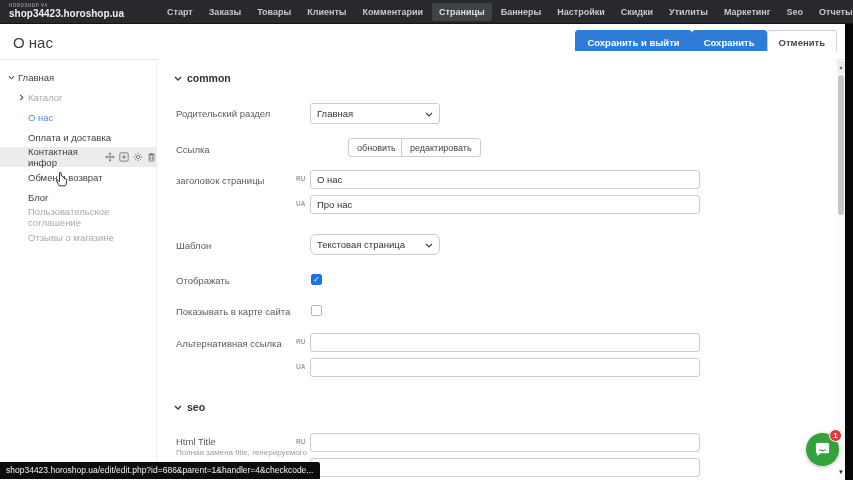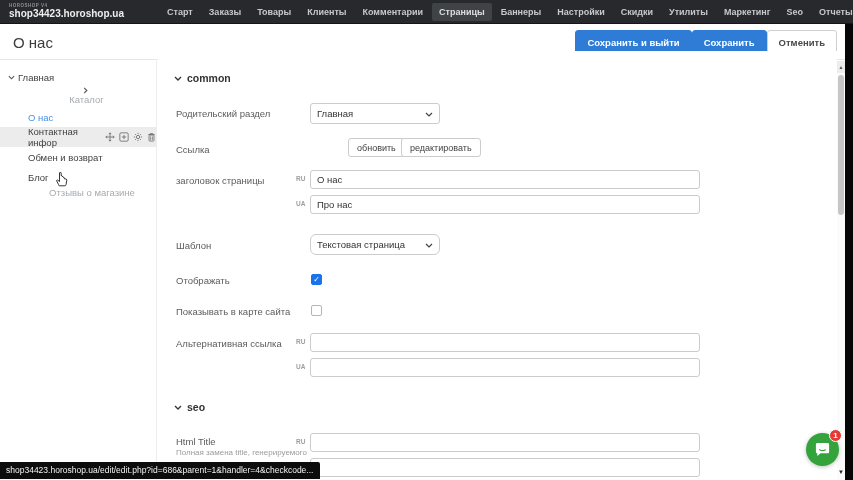--- a/index.html
+++ b/index.html
@@ -26,21 +26,21 @@
   .btn-primary { background:#2e7cd6; color:#fff; border-color:#2e7cd6; }
   .btn-secondary { background:#fff; color:#4a4a4a; border-color:#cfcfcf; }
 
   
   .sidebar { position:absolute; left:0; top:61px; width:157px; height:419px; background:#fff; border-right:1px solid #ededed; padding-top:6px; }
   .tree-item { position:relative; height:20px; display:flex; align-items:center; font-size:9.5px; color:#3f3f3f; cursor:pointer; }
   .tree-item .arrow { width:8px; display:inline-flex; justify-content:center; margin-right:3px; }
   .tree-item.lvl0 { padding-left:7px; }
   .tree-item.lvl1 { padding-left:17px; }
   .tree-item.lvl1.noarrow { padding-left:28px; }
-  .tree-item.muted { color:#a6abaf;flex-direction:column; }
+  .tree-item.muted { color:#a6abaf; }
   .tree-item.selected { color:#4a90e2; }
   .tree-item.hovered { background:#ececec; }
   .row-icons { display:flex; align-items:center; gap:4px; margin-left:5px; }
   .row-icons svg { display:block; }
 
   
   .main { position:absolute; left:158px; top:51px; width:679px; height:303px; background:#fff; }
   .section-head { display:flex; align-items:center; gap:5px; font-size:10.5px; font-weight:bold; color:#333; cursor:pointer; }
   .sec-common { position:absolute; left:16px; top:21px; }
   .sec-seo { position:absolute; left:16px; top:350px; }
@@ -130,20 +130,23 @@
       <span class="arrow">
           <svg width="5" height="7" viewBox="0 0 5 8">
             <polyline points="1,1 4,4 1,7" fill="none" stroke="#555" stroke-width="1.3"></polyline>
           </svg>
         </span>
       <span>Каталог</span>
     </div>
     <div class="tree-item lvl1 noarrow selected">
       <span>О нас</span>
     </div>
+    <div class="tree-item lvl1 noarrow">
+      <span>Оплата и доставка</span>
+    </div>
     <div class="tree-item lvl1 noarrow hovered">
       <span>Контактная инфор</span>
       <span class="row-icons">
         <span>
             <svg width="10" height="10" viewBox="0 0 12 12">
               <path d="M6 1 V11 M1 6 H11 M6 1 L4.6 2.6 M6 1 L7.4 2.6 M6 11 L4.6 9.4 M6 11 L7.4 9.4 M1 6 L2.6 4.6 M1 6 L2.6 7.4 M11 6 L9.4 4.6 M11 6 L9.4 7.4" fill="none" stroke="#6b6b6b" stroke-width="1"></path>
             </svg>
           </span>
         <span>
             <svg width="10" height="10" viewBox="0 0 12 12">
@@ -164,20 +167,23 @@
               <path d="M4.4 5.3 V9.6 M6.6 5.3 V9.6" stroke="#6b6b6b" stroke-width="0.9"></path>
             </svg>
           </span>
       </span>
     </div>
     <div class="tree-item lvl1 noarrow">
       <span>Обмен и возврат</span>
     </div>
     <div class="tree-item lvl1 noarrow">
       <span>Блог</span>
+    </div>
+    <div class="tree-item lvl1 noarrow muted">
+      <span>Пользовательское соглашение</span>
     </div>
     <div class="tree-item lvl1 noarrow muted">
       <span>Отзывы о магазине</span>
     </div>
   </div>
 
   <span class="cursor">
     <svg width="13" height="16" viewBox="0 0 13 16">
         <path d="M4.5 1 L4.5 9.5 L2.5 8 L1.5 8.6 L3.6 12.6 C3.6 12.6 3.4 13.8 4.6 13.8 L9.8 13.8 C10.8 13.8 11 13 11.1 12.3 L11.8 8.2 C11.9 7.4 11.4 7 10.7 7 L9.6 7 L9.6 6.3 C9.6 5.7 9 5.5 8.5 5.6 L8.5 5.2 C8.5 4.6 7.8 4.4 7.3 4.5 L7.3 4.2 C7.3 3.6 6.6 3.5 6.2 3.6 L6.2 1 C6.2 0.4 5.7 0.3 5.3 0.3 C4.9 0.3 4.5 0.5 4.5 1 Z" fill="#fff" stroke="#000" stroke-width="0.8"></path>
       </svg>

